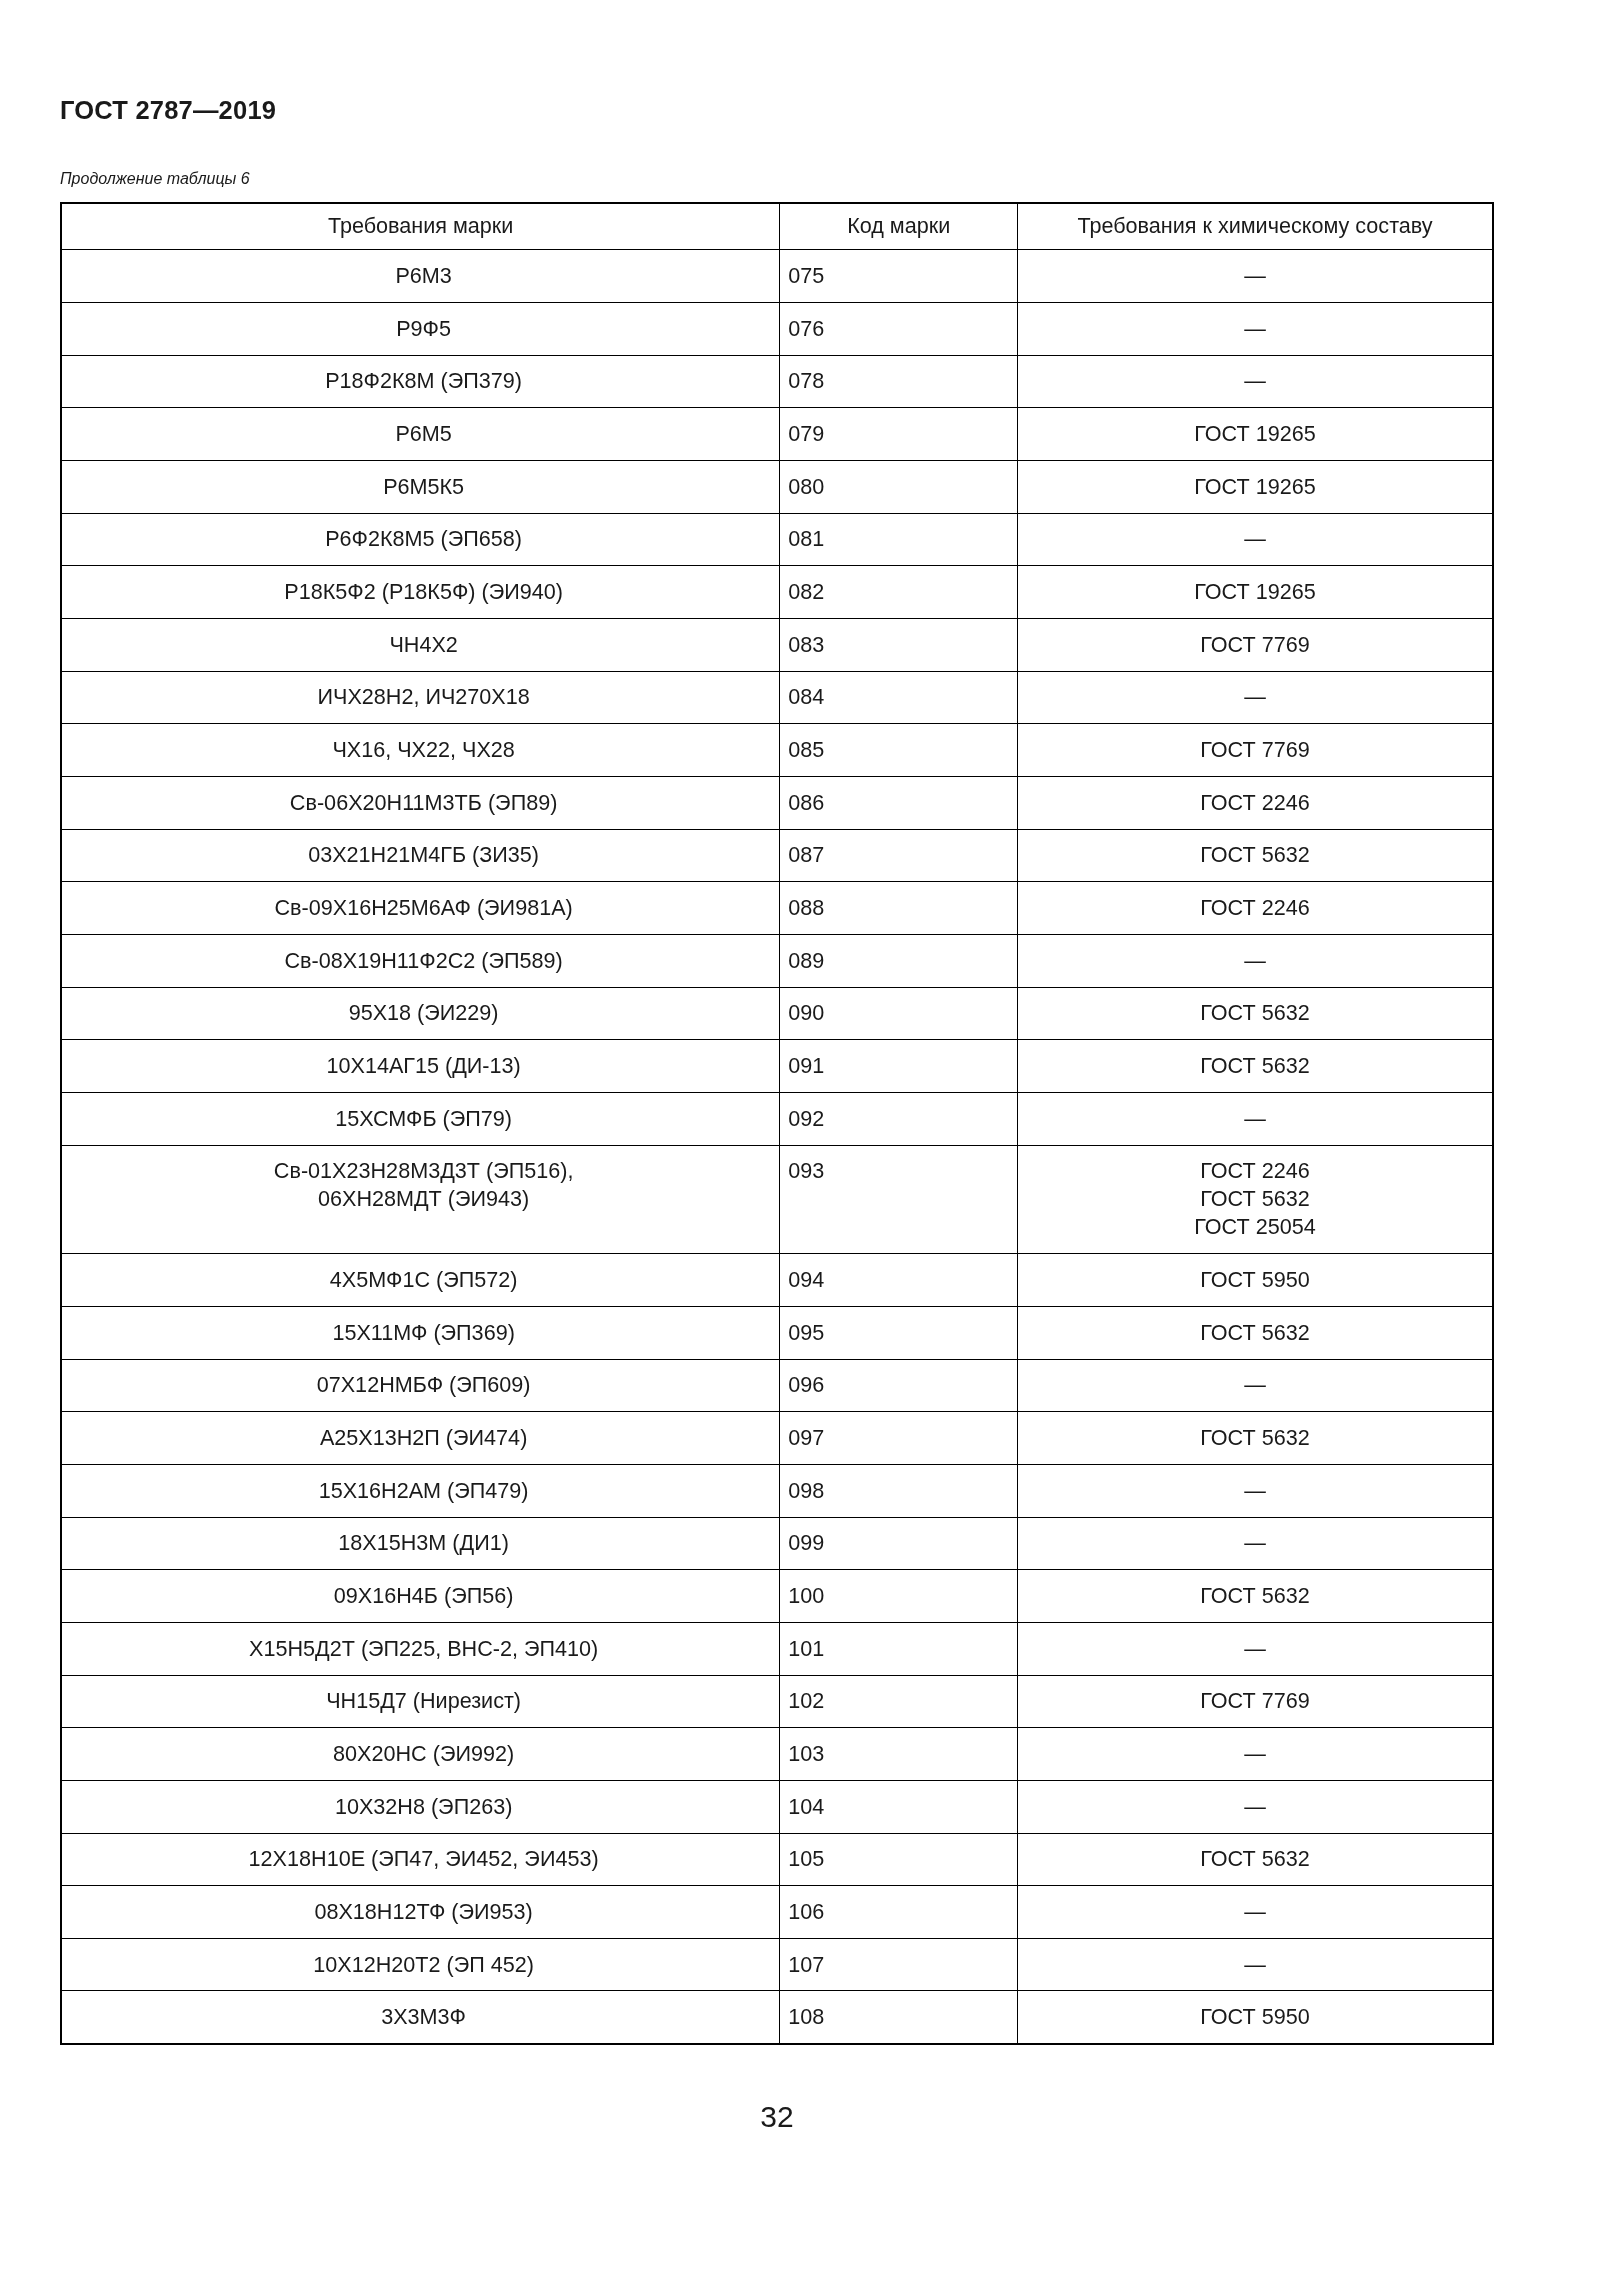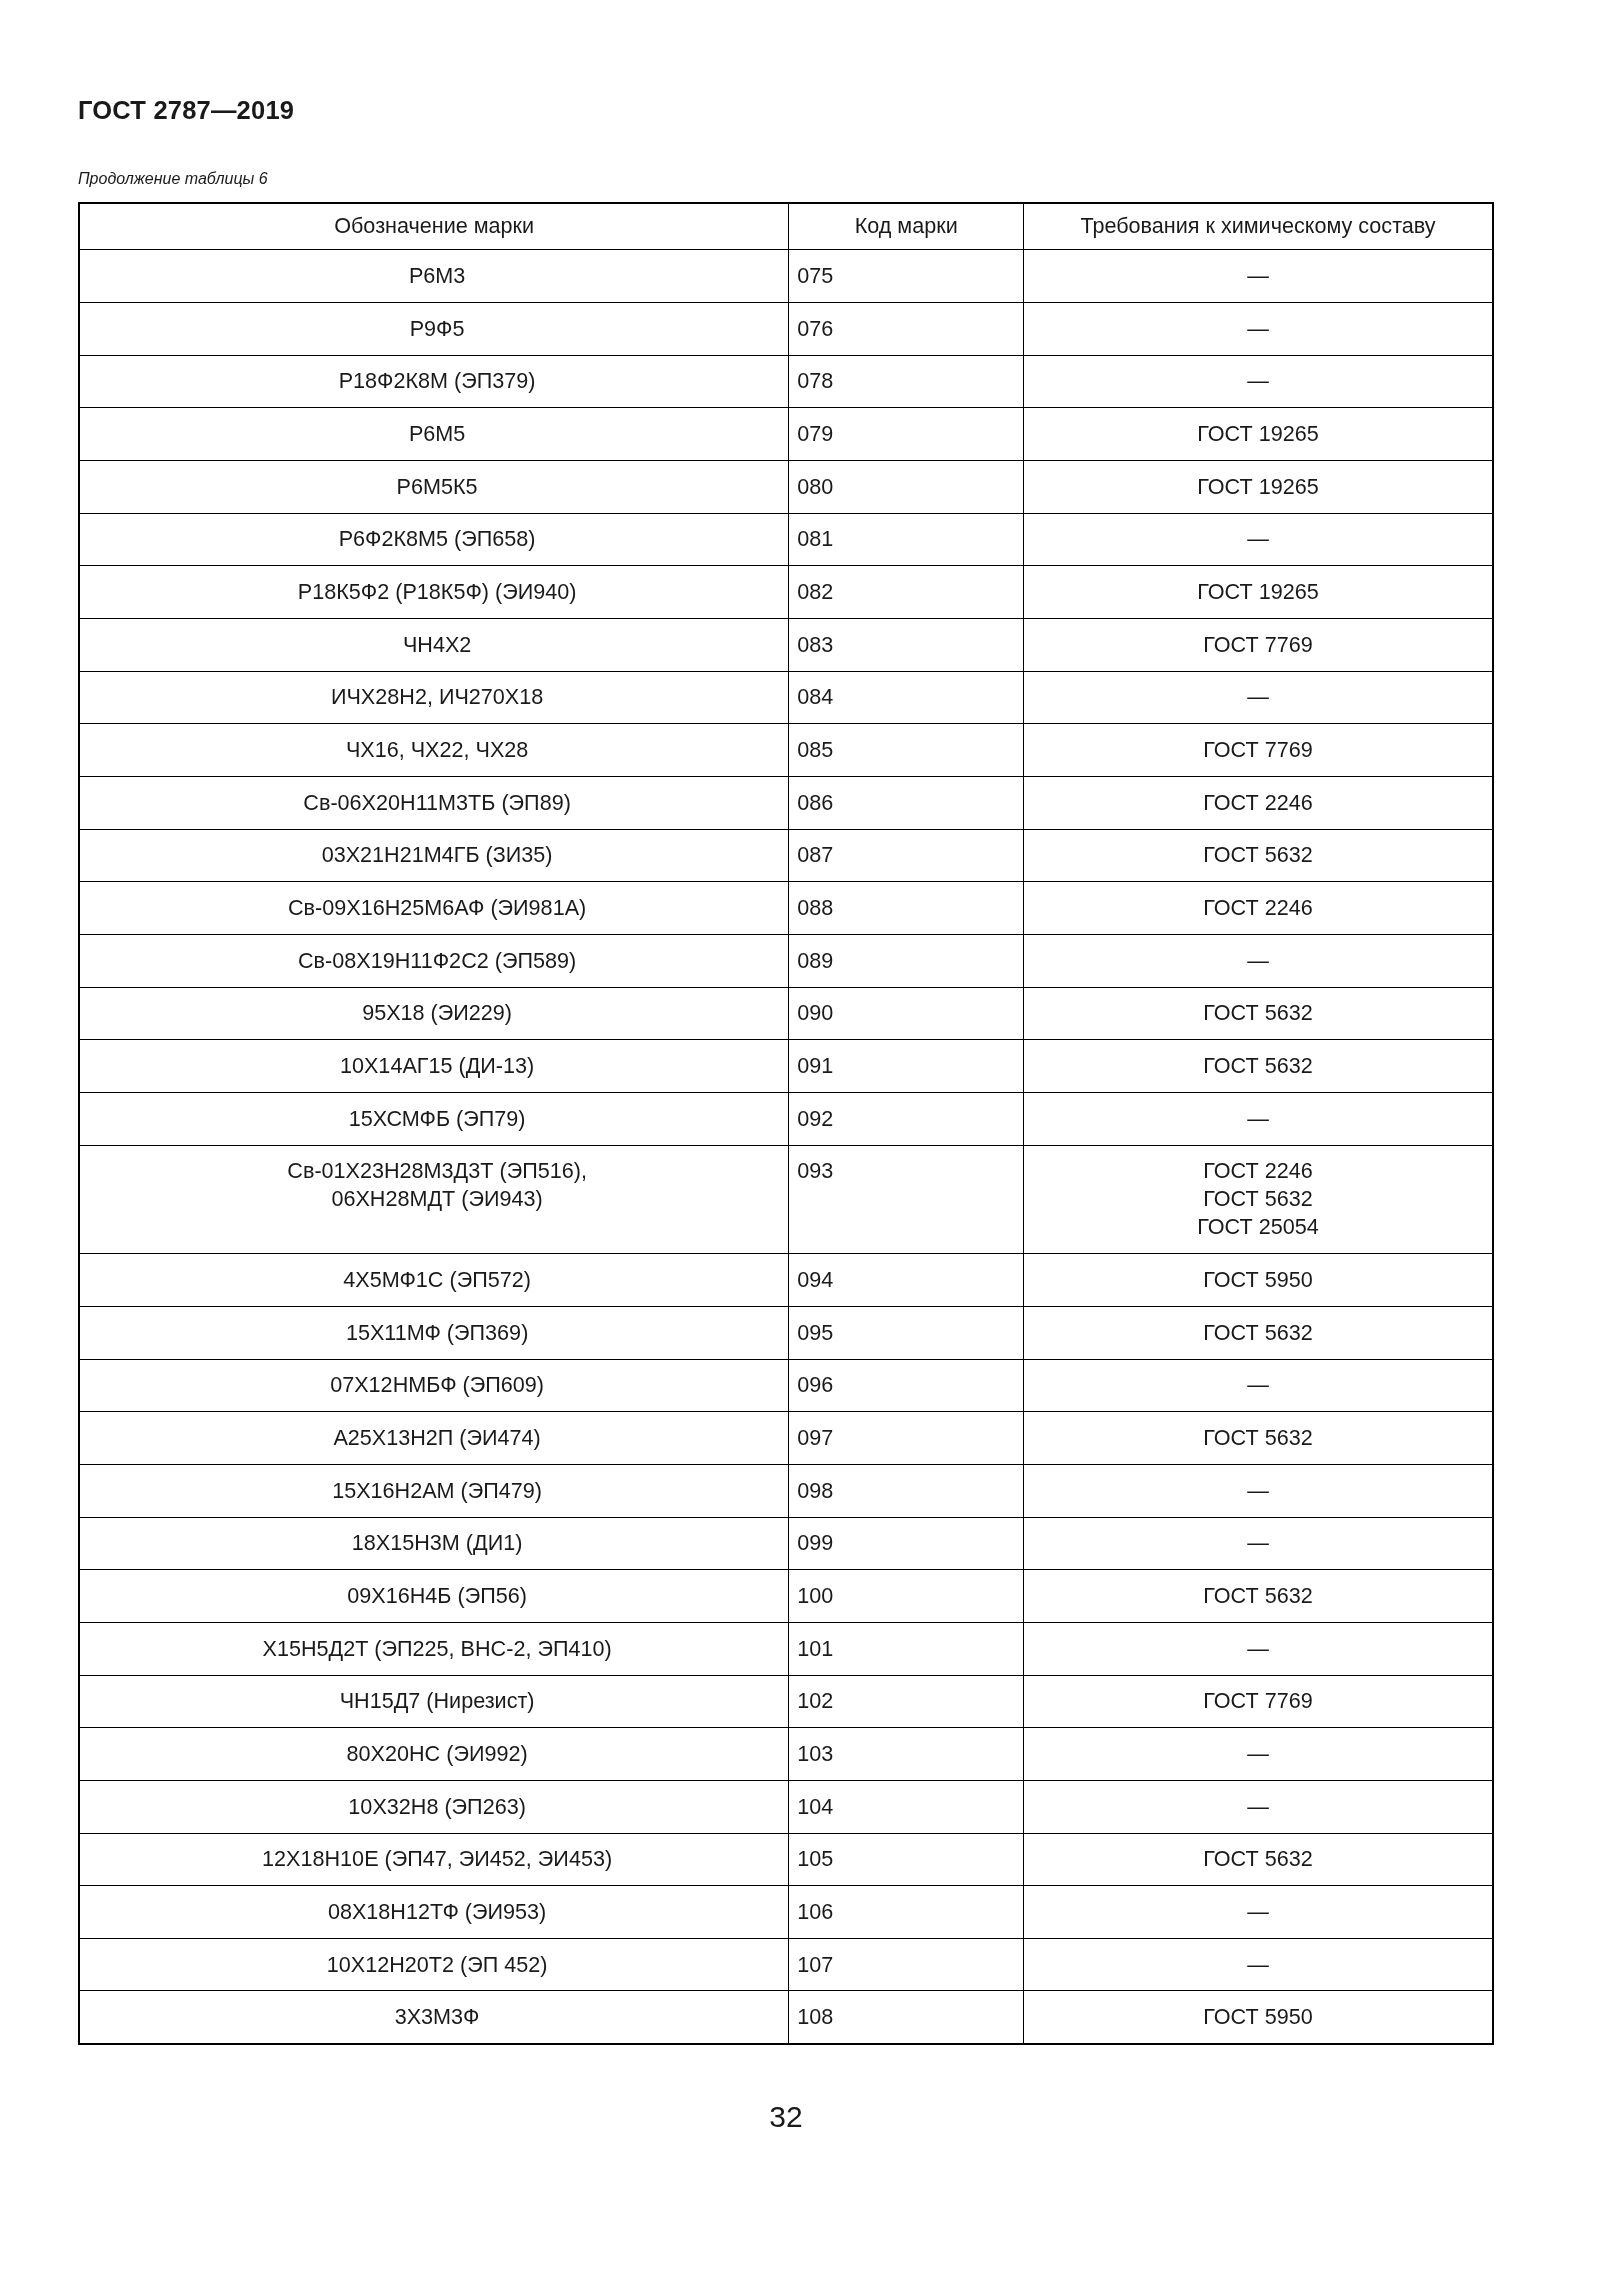--- a/index.html
+++ b/index.html
@@ -12,21 +12,21 @@
     height: 2293px;
     font-family: "Liberation Sans", sans-serif;
     color: #1a1a1a;
     box-sizing: border-box;
     position: relative;
   }
   .page {
     box-sizing: border-box;
     width: 1621px;
     height: 2293px;
-    padding: 96px 127px 0 78px;
+    padding: 96px 127px 0 60px;
   }
   .doc-header {
     font-size: 25.5px;
     font-weight: bold;
     letter-spacing: 0.2px;
     margin: 0 0 45px 0;
   }
   .table-caption {
     font-size: 16px;
     font-style: italic;
@@ -81,21 +81,21 @@
   <div class="table-caption">Продолжение таблицы 6</div>
 
   <table class="marks">
     <colgroup>
       <col style="width:50.2%">
       <col style="width:16.6%">
       <col style="width:33.2%">
     </colgroup>
     <thead>
       <tr>
-          <th>Обозначение марки</th>
+          <th>Требования марки</th>
           <th>Код марки</th>
           <th>Требования к химическому составу</th>
         </tr>
     </thead>
     <tbody>
         <tr>
           <td class="cell-mark">Р6М3</td>
           <td class="cell-code">075</td>
           <td class="cell-req">—</td>
         </tr>

